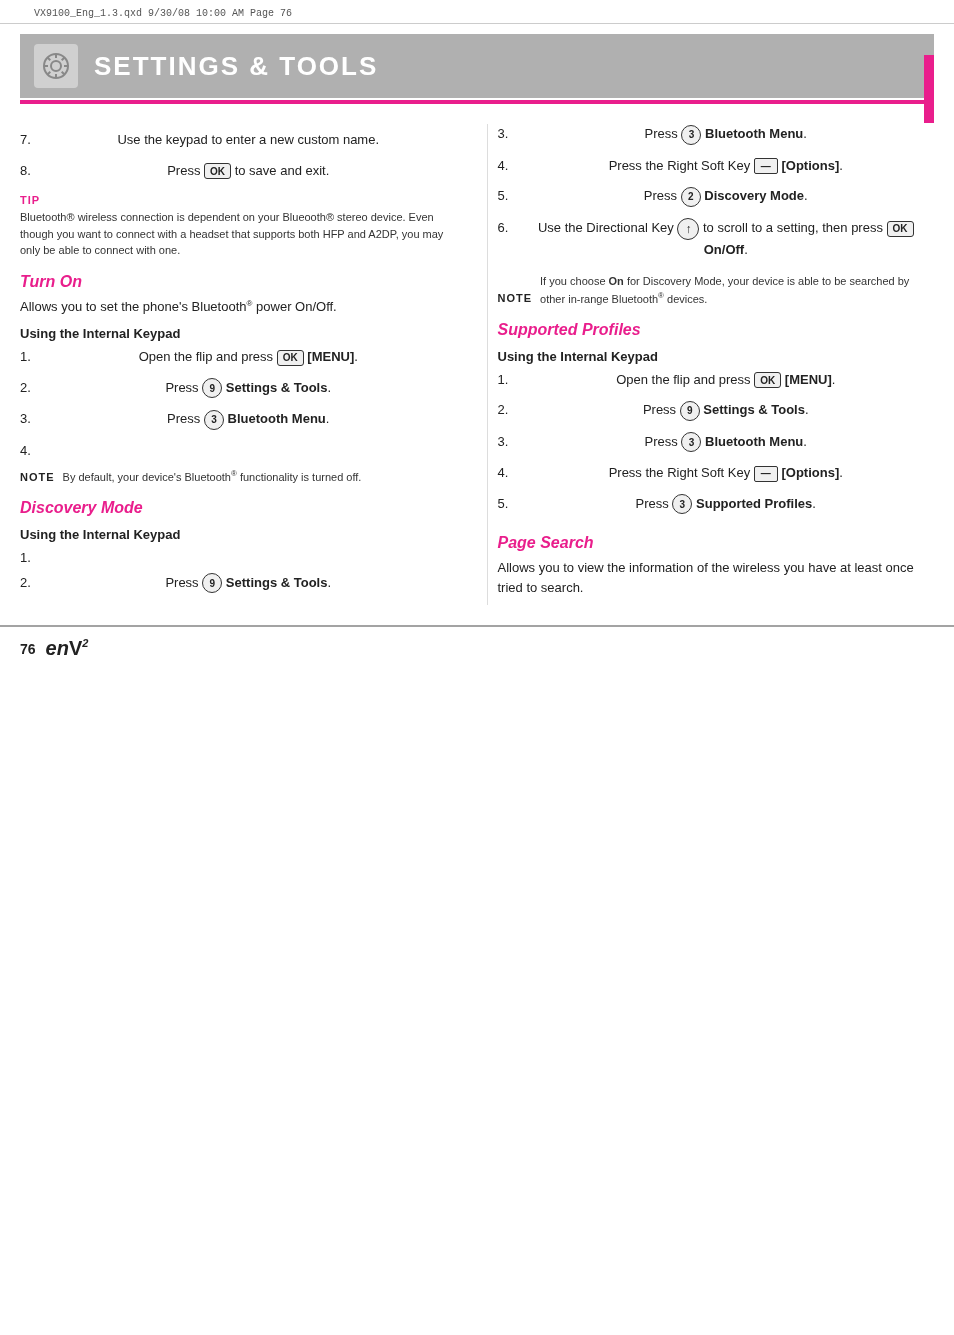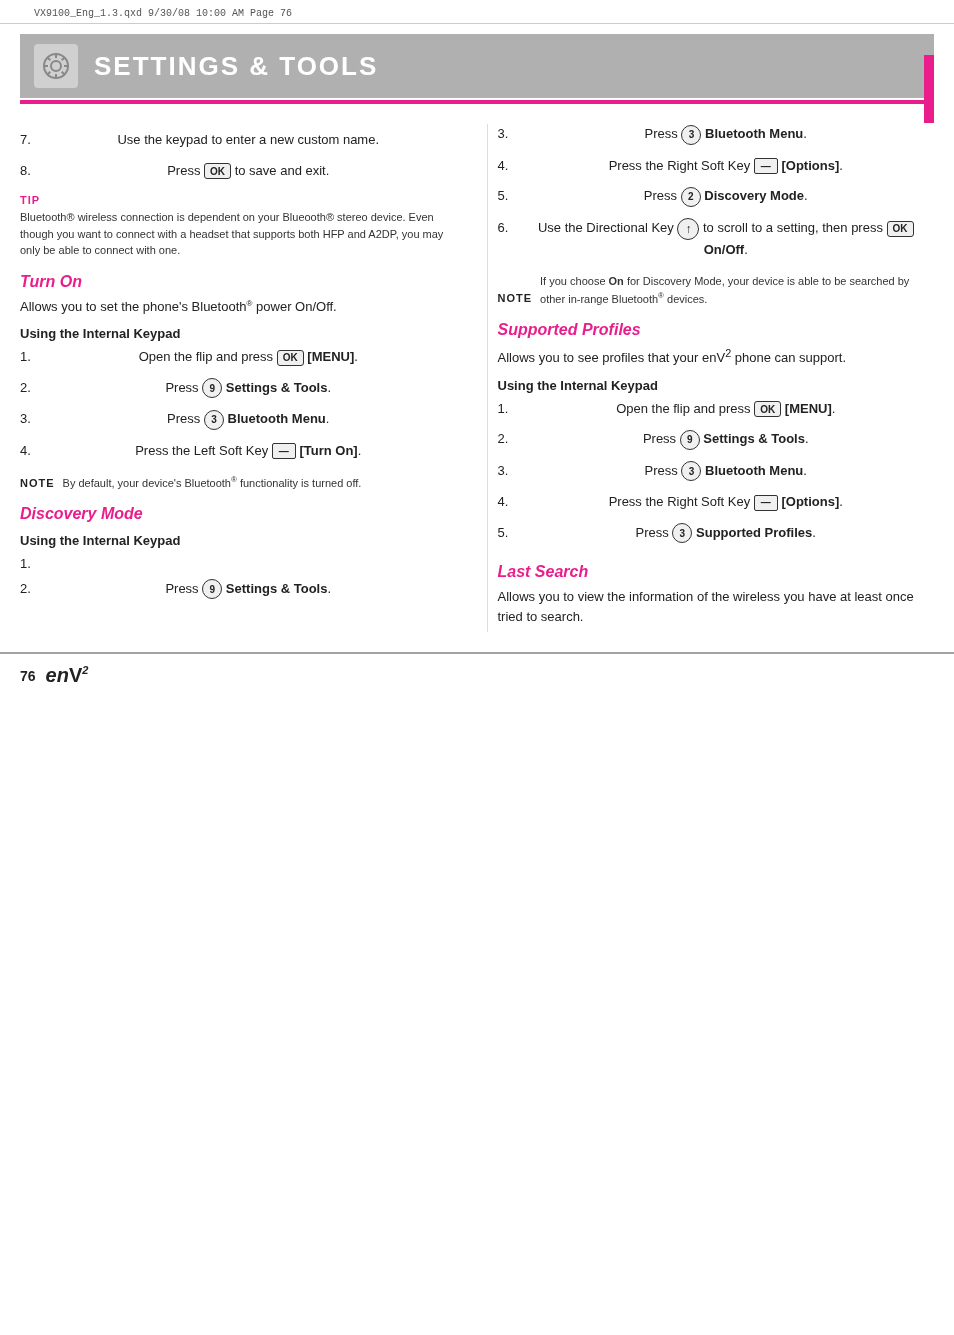--- a/index.html
+++ b/index.html
@@ -315,21 +315,20 @@
       <li>
         <span class="step-num">2.</span>
         <span class="step-content body-text">Press <span class="inline-key-round">9</span> <span class="bold-text">Settings &amp; Tools</span>.</span>
       </li>
       <li>
         <span class="step-num">3.</span>
         <span class="step-content body-text">Press <span class="inline-key-round">3</span> <span class="bold-text">Bluetooth Menu</span>.</span>
       </li>
       <li>
         <span class="step-num">4.</span>
-        <span class="step-content body-text">Press the Left Soft Key <span class="key-soft">—</span> <span class="bold-text">[Turn On]</span>.</span>
       </li>
     </ul>
 
     <div class="note-box">
       <span class="note-label">NOTE</span>
       <span class="note-text">By default, your device's Bluetooth<sup class="reg">®</sup> functionality is turned off.</span>
     </div>
 
     <div class="section-title">Discovery Mode</div>
 
@@ -366,21 +365,20 @@
         <span class="step-content body-text">Use the Directional Key <span class="key-directional">↑</span> to scroll to a setting, then press <span class="key-ok">OK</span> <span class="bold-text">On/Off</span>.</span>
       </li>
     </ul>
 
     <div class="note-box">
       <span class="note-label">NOTE</span>
       <span class="note-text">If you choose <span class="bold-text">On</span> for Discovery Mode, your device is able to be searched by other in-range Bluetooth<sup class="reg">®</sup> devices.</span>
     </div>
 
     <div class="section-title">Supported Profiles</div>
-    <div class="body-text">Allows you to see profiles that your enV<sup>2</sup> phone can support.</div>
 
     <div class="subsection-title">Using the Internal Keypad</div>
     <ul class="step-list">
       <li>
         <span class="step-num">1.</span>
         <span class="step-content body-text">Open the flip and press <span class="key-ok">OK</span> <span class="bold-text">[MENU]</span>.</span>
       </li>
       <li>
         <span class="step-num">2.</span>
         <span class="step-content body-text">Press <span class="inline-key-round">9</span> <span class="bold-text">Settings &amp; Tools</span>.</span>
@@ -392,21 +390,21 @@
       <li>
         <span class="step-num">4.</span>
         <span class="step-content body-text">Press the Right Soft Key <span class="key-soft">—</span> <span class="bold-text">[Options]</span>.</span>
       </li>
       <li>
         <span class="step-num">5.</span>
         <span class="step-content body-text">Press <span class="inline-key-round">3</span> <span class="bold-text">Supported Profiles</span>.</span>
       </li>
     </ul>
 
-    <div class="section-title">Last Search</div>
+    <div class="section-title">Page Search</div>
     <div class="body-text">Allows you to view the information of the wireless you have at least once tried to search.</div>
 
   </div>
 </div>
 
 <div class="page-footer">
   <span class="page-number">76</span>
   <span class="brand-logo">en<span style="font-style:normal;">V</span><sup>2</sup></span>
 </div>
 

